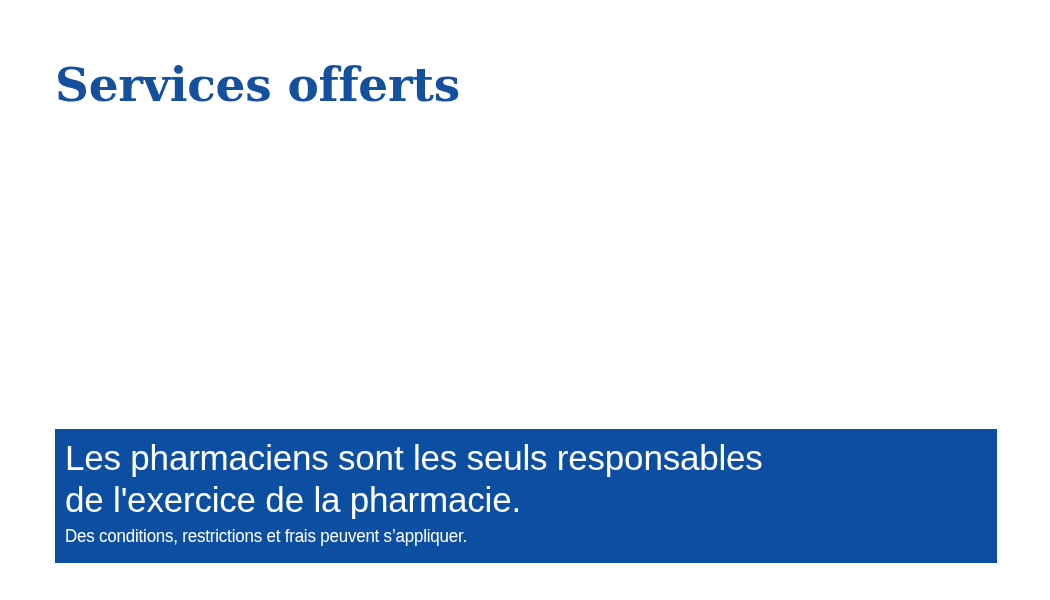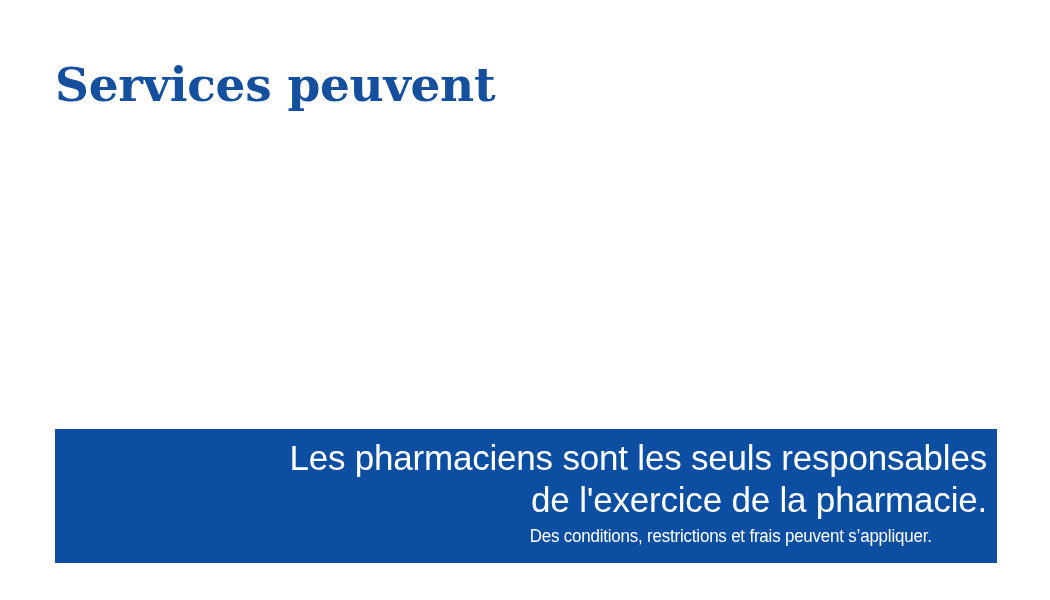--- a/index.html
+++ b/index.html
@@ -47,21 +47,20 @@
   
   .callout-banner {
     position: absolute;
     left: 55px;
     top: 429px;
     width: 942px;
     height: 134px;
     background: #0b4ea2;
     box-sizing: border-box;
     padding: 8px 10px 24px 10px;
-    text-align: right;
   }
   .callout-headline {
     margin: 0;
     color: #ffffff;
     font-family: "Liberation Sans", sans-serif;
     font-weight: 300;
     font-size: 35px;
     line-height: 42px;
     letter-spacing: -0.2px;
     white-space: pre-line;
@@ -77,21 +76,21 @@
     transform: scaleX(0.94);
     transform-origin: left center;
     white-space: nowrap;
   }
 </style>
 </head>
 <body>
 
 <div class="slide">
 
-  <h1 class="slide-title">Services peuvent</h1>
+  <h1 class="slide-title">Services offerts</h1>
 
   <div class="content-area"></div>
 
   <div class="callout-banner">
     <p class="callout-headline">Les pharmaciens sont les seuls responsables
 de l'exercice de la pharmacie.</p>
     <p class="callout-subline">Des conditions, restrictions et frais peuvent s’appliquer.</p>
   </div>
 
 </div>

